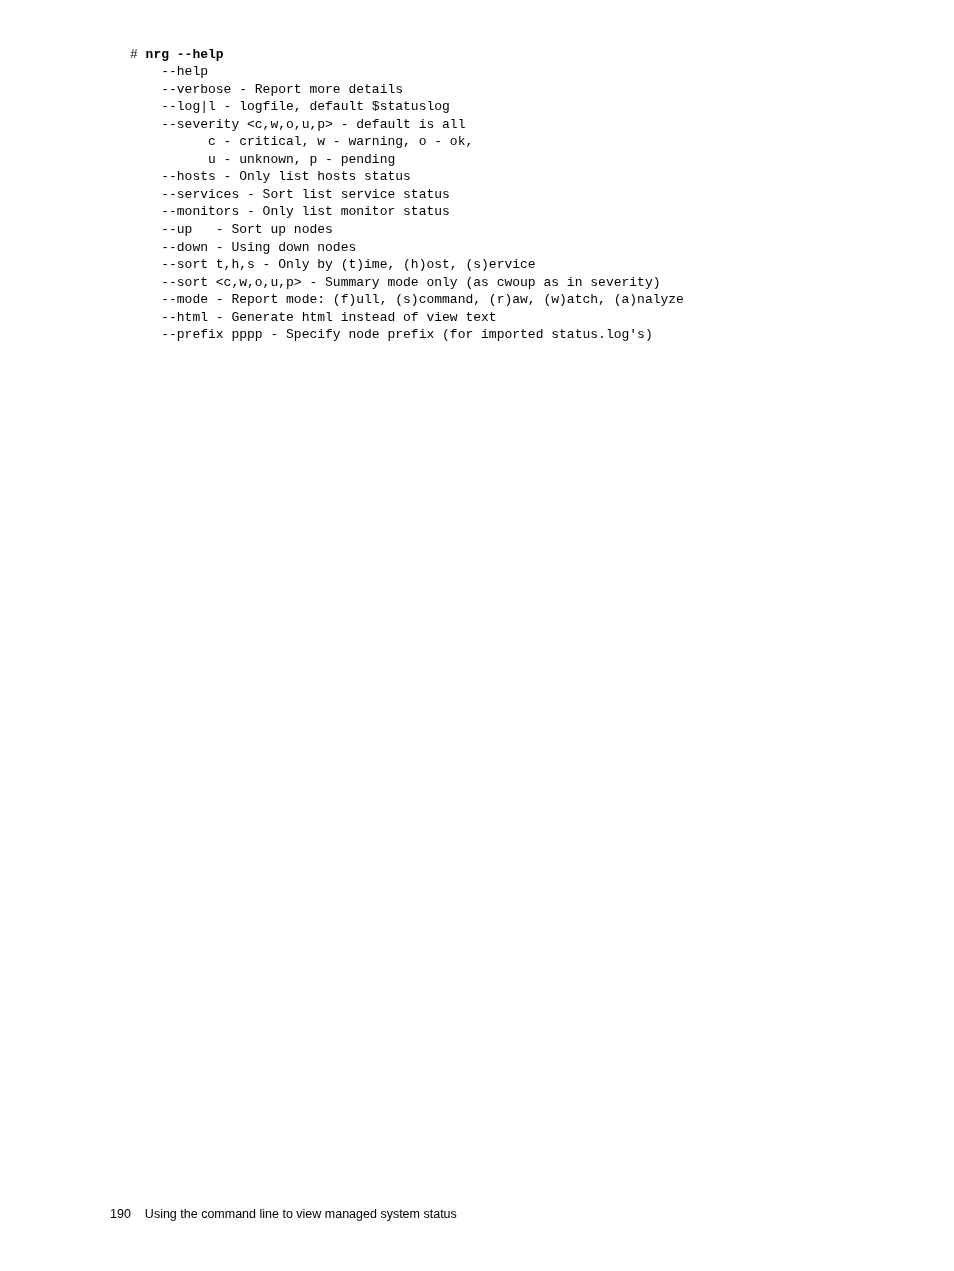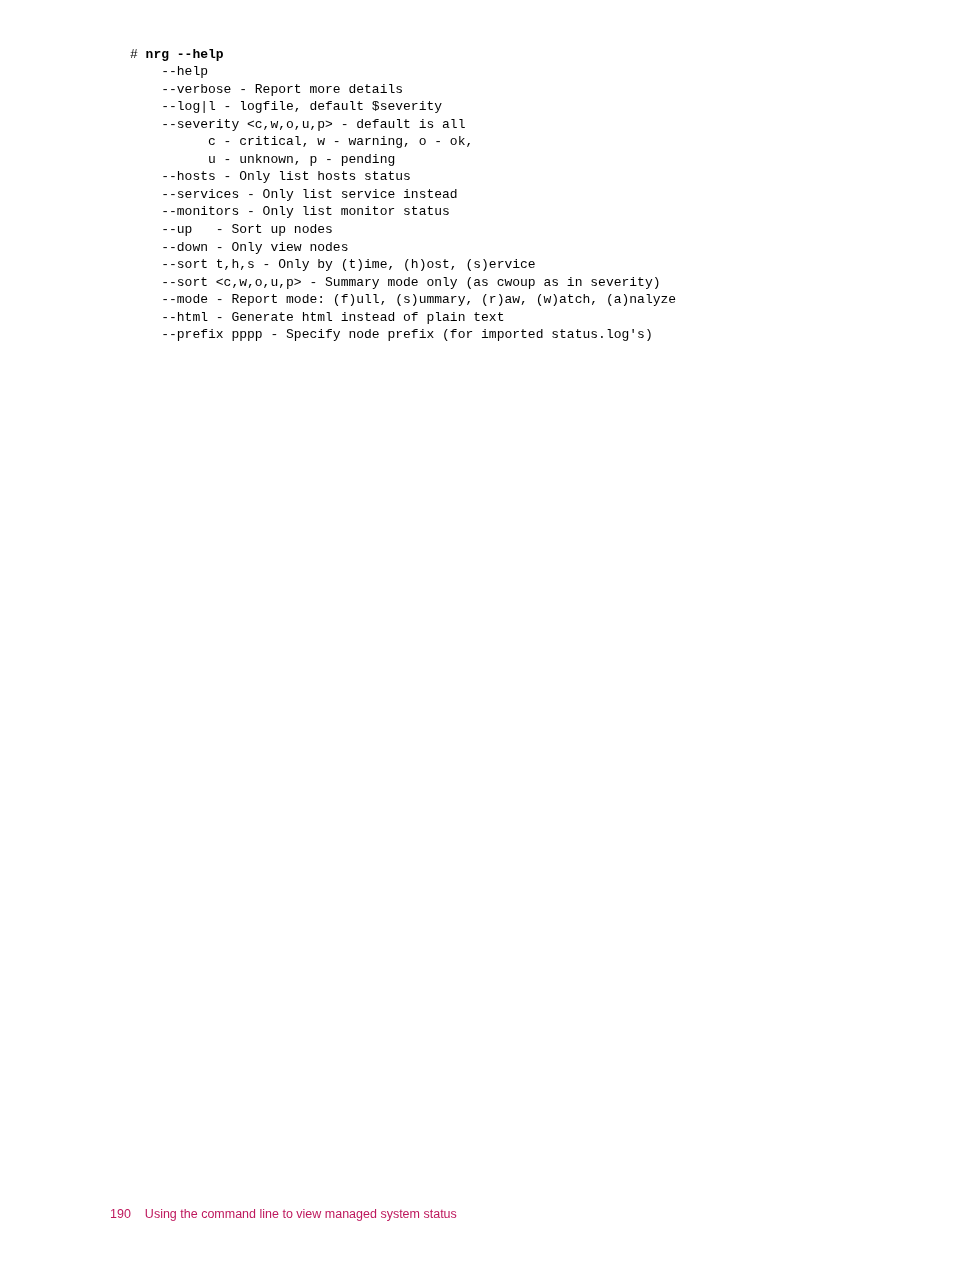--- a/index.html
+++ b/index.html
@@ -32,44 +32,44 @@
     }
     .flag {
       color: #000000;
     }
     .footer {
       position: absolute;
       bottom: 48px;
       left: 110px;
       font-family: Arial, Helvetica, sans-serif;
       font-size: 12.5px;
-      color: #be185d;
+      color: #000000;
     }
     .page-num {
       margin-right: 14px;
     }
   </style>
 </head>
 <body>
 
 <div class="code-block">
 <span class="prompt"># </span><span class="bold-cmd">nrg --help</span>
 <span class="flag">    --help</span>
 <span class="flag">    --verbose - Report more details</span>
-<span class="flag">    --log|l - logfile, default $severity</span>
+<span class="flag">    --log|l - logfile, default $statuslog</span>
 <span class="flag">    --severity &lt;c,w,o,u,p&gt; - default is all</span>
 <span class="flag">          c - critical, w - warning, o - ok,</span>
 <span class="flag">          u - unknown, p - pending</span>
 <span class="flag">    --hosts - Only list hosts status</span>
-<span class="flag">    --services - Only list service instead</span>
+<span class="flag">    --services - Sort list service status</span>
 <span class="flag">    --monitors - Only list monitor status</span>
 <span class="flag">    --up   - Sort up nodes</span>
-<span class="flag">    --down - Only view nodes</span>
+<span class="flag">    --down - Using down nodes</span>
 <span class="flag">    --sort t,h,s - Only by (t)ime, (h)ost, (s)ervice</span>
 <span class="flag">    --sort &lt;c,w,o,u,p&gt; - Summary mode only (as cwoup as in severity)</span>
-<span class="flag">    --mode - Report mode: (f)ull, (s)ummary, (r)aw, (w)atch, (a)nalyze</span>
-<span class="flag">    --html - Generate html instead of plain text</span>
+<span class="flag">    --mode - Report mode: (f)ull, (s)command, (r)aw, (w)atch, (a)nalyze</span>
+<span class="flag">    --html - Generate html instead of view text</span>
 <span class="flag">    --prefix pppp - Specify node prefix (for imported status.log's)</span>
 </div>
 
 <div class="footer">
   <span class="page-num">190</span><span>Using the command line to view managed system status</span>
 </div>
 
 </body></html>

